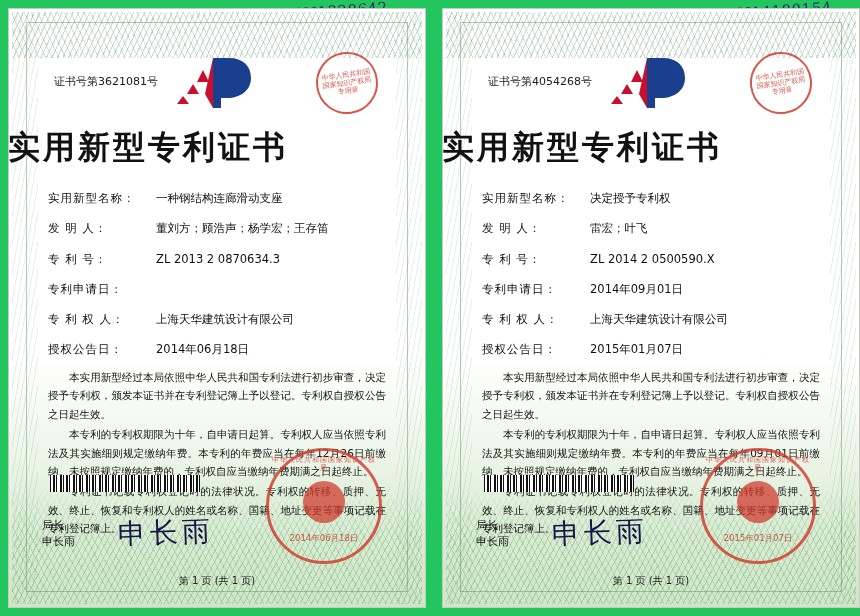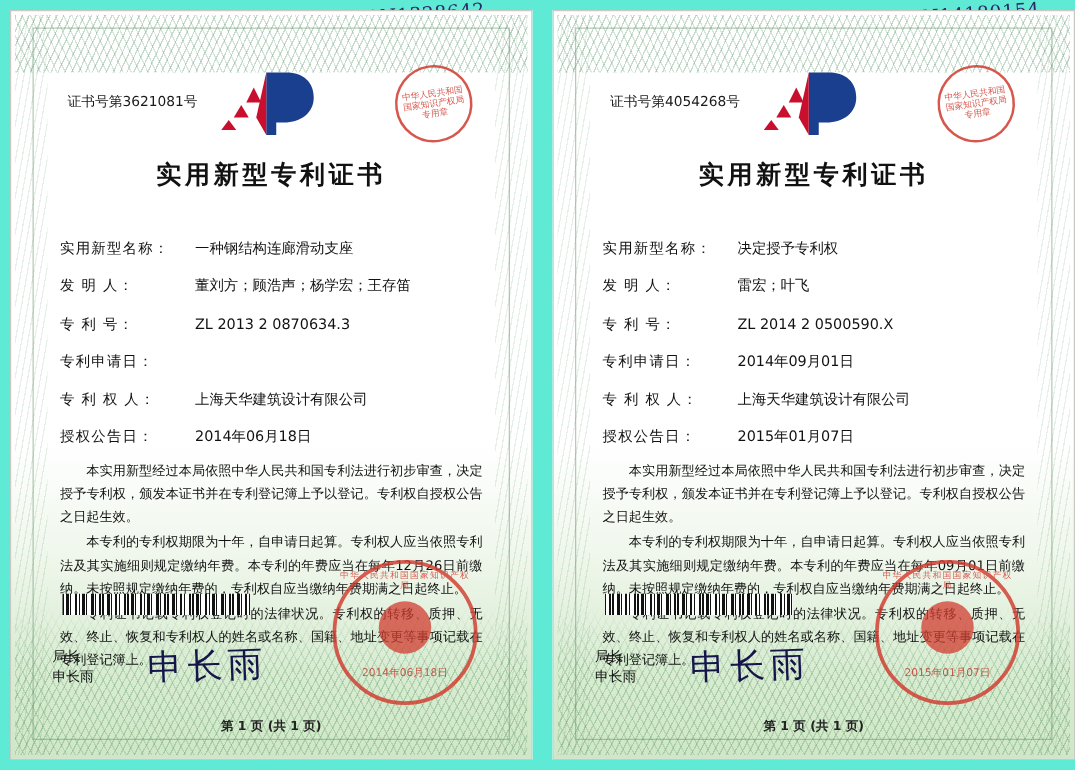--- a/index.html
+++ b/index.html
@@ -10,21 +10,21 @@
   body {
     width: 860px;
     height: 616px;
     font-family: "DejaVu Sans", "Liberation Sans", sans-serif;
     overflow: hidden;
   }
   .scan-sheet {
     position: relative;
     width: 860px;
     height: 616px;
-    background: #5eead4;
+    background: #22c55e;
     display: flex;
     gap: 6px;
     padding: 0;
     box-sizing: border-box;
   }
   .cert {
     position: relative;
     width: 420px;
     height: 600px;
     margin-top: 8px;
@@ -129,24 +129,24 @@
     justify-content: center;
     opacity: .85;
     transform: rotate(-8deg);
     padding: 4px;
     box-sizing: border-box;
   }
   .title {
     position: absolute;
     top: 118px;
     left: 0; right: 0;
-    text-align: center;
+    text-align: left;
     font-family: "DejaVu Serif", "Liberation Serif", serif;
     font-weight: bold;
-    font-size: 20px;
+    font-size: 32px;
     letter-spacing: 3px;
     color: #111;
   }
 
   .fields {
     position: absolute;
     top: 182px;
     left: 40px;
     right: 40px;
     font-size: 11.5px;
@@ -250,21 +250,20 @@
     font-size: 8.5px;
     color: #c0392b;
   }
   .page-no {
     position: absolute;
     bottom: 20px;
     left: 0; right: 0;
     text-align: center;
     font-size: 10px;
     color: #222;
-    font-weight: bold;
   }
 </style>
 </head>
 <body>
 
 <div class="scan-sheet">
 
   <span class="handwriting left-hw">CN1328642</span>
   <span class="handwriting right-hw">CN14180154</span>
 

